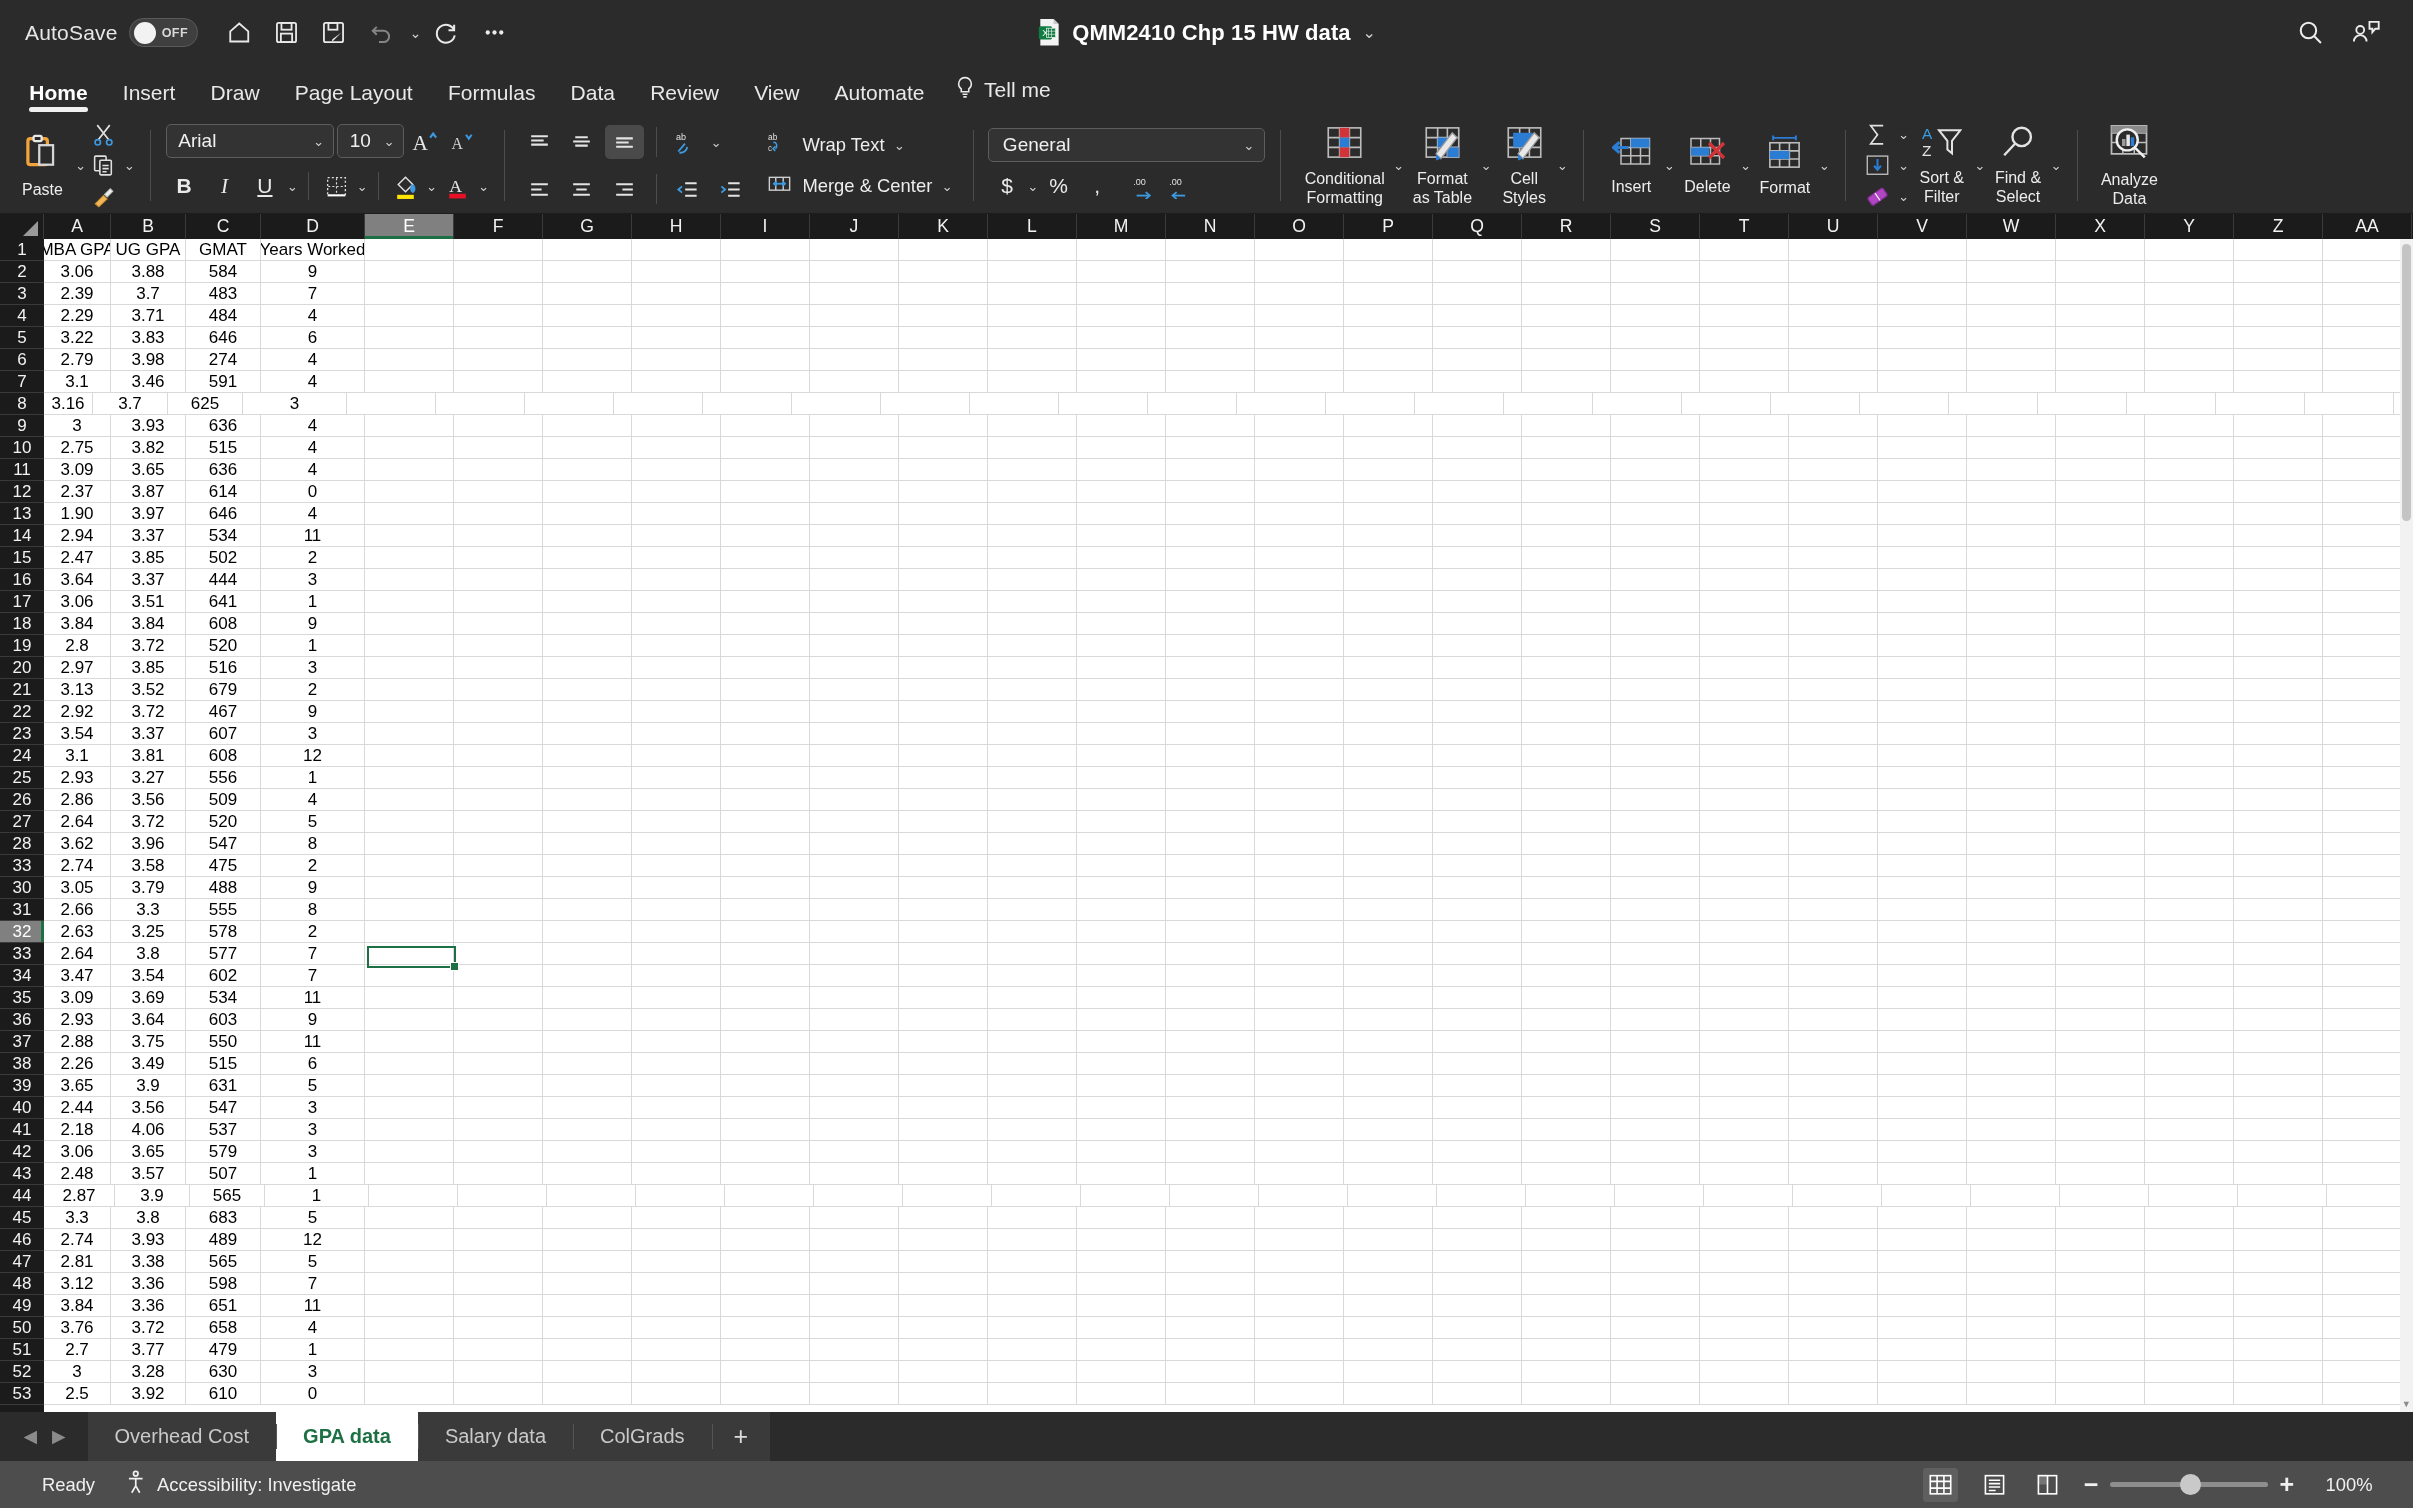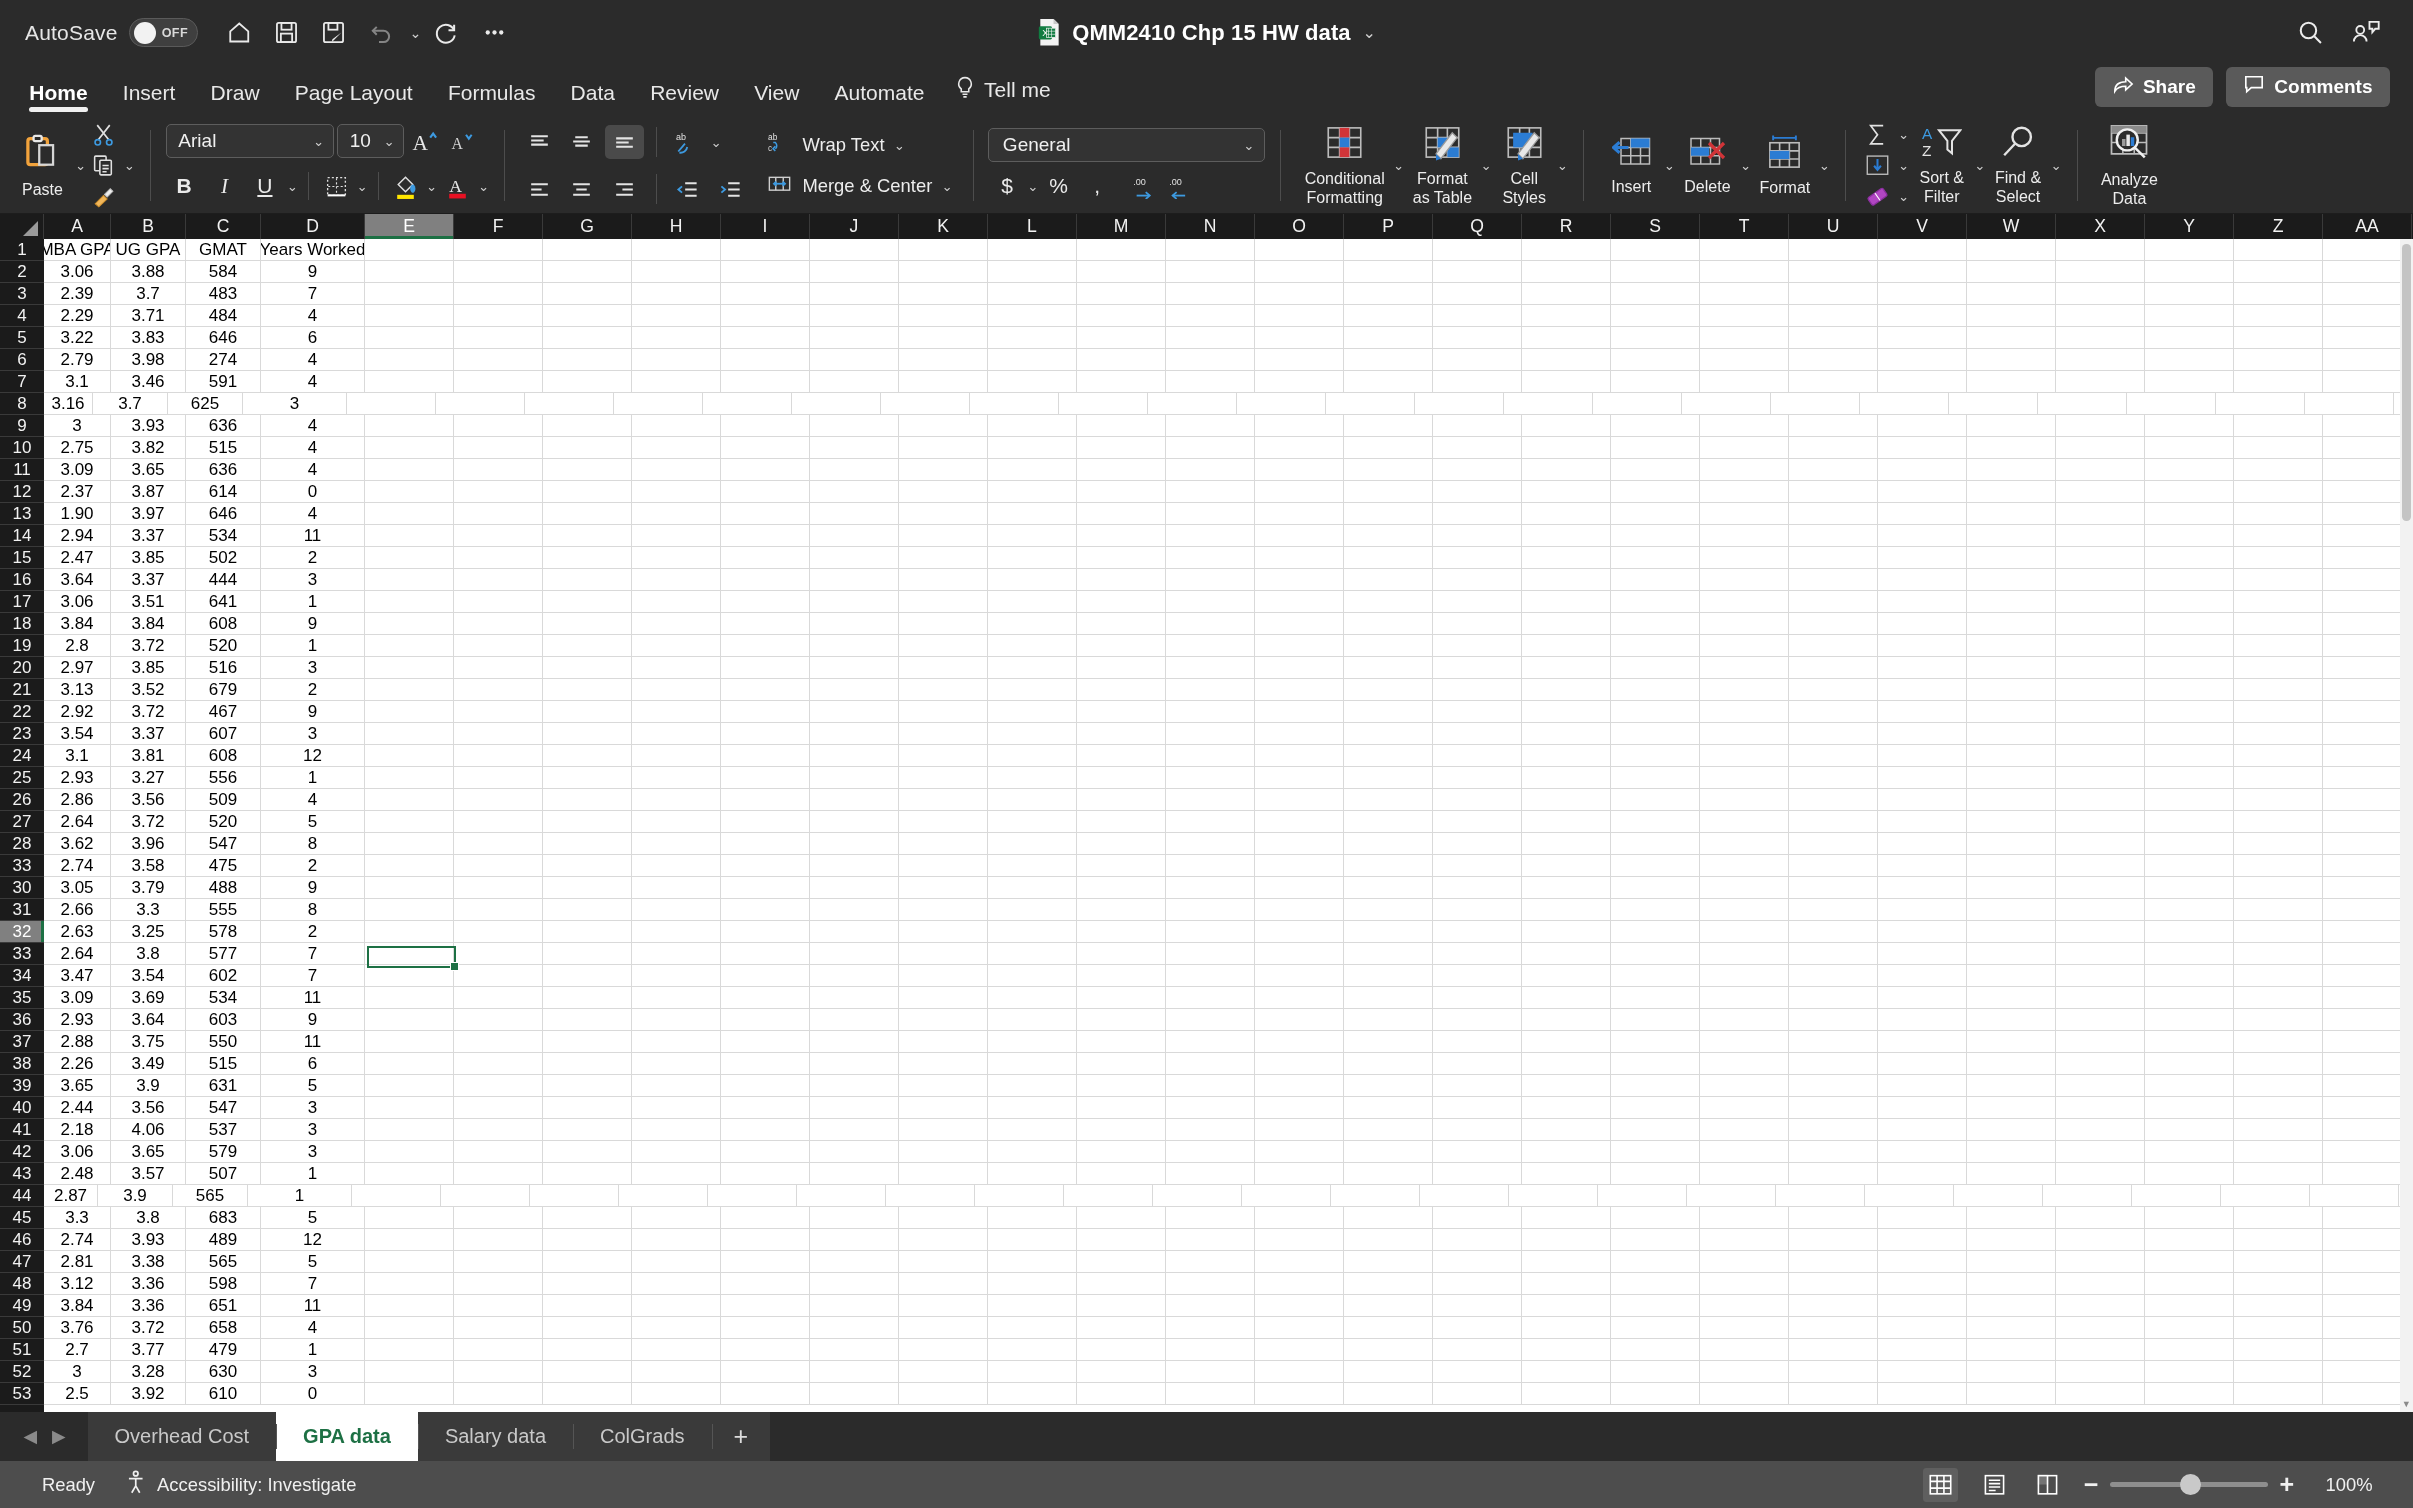--- a/index.html
+++ b/index.html
@@ -272,38 +272,20 @@
     <div class="rtab">View</div>
     <div class="rtab">Automate</div>
     <div class="tellme">
       <span>
         <svg width="22" height="25" viewBox="0 0 20 24" fill="none" stroke="#e8e8e8" stroke-width="1.5">
             <path d="M10 2.5 a6 6 0 0 1 3.6 10.8 V16 H6.4 v-2.7 A6 6 0 0 1 10 2.5 Z"></path>
             <path d="M7.6 18.5 h4.8 M8.4 21 h3.2"></path>
           </svg>
       </span>
       <span>Tell me</span>
-    </div>
-    <div class="tabs-right">
-      <div class="pillbtn">
-        <span>
-          <svg width="22" height="20" viewBox="0 0 24 22" fill="none" stroke="#ffffff" stroke-width="1.8">
-              <path d="M3 19 C3 11 9 8.5 15 8.5 V4.5 L22 11 L15 17.5 V13.5 C10 13.5 5.5 15 3 19 Z"></path>
-            </svg>
-        </span>
-        <span>Share</span>
-      </div>
-      <div class="pillbtn">
-        <span>
-          <svg width="22" height="20" viewBox="0 0 24 22" fill="none" stroke="#ffffff" stroke-width="1.8">
-              <path d="M3 3 h18 v12 H9 l-5 4.5 V15 H3 Z"></path>
-            </svg>
-        </span>
-        <span>Comments</span>
-      </div>
     </div>
   </div>
 
   <div class="ribbon">
 
     <div class="rgroup">
       <div class="bigbtn">
         <span>
           <svg width="39" height="39" viewBox="0 0 24 24" fill="none">
               <rect x="3" y="3.5" width="12" height="16" rx="1.5" stroke="#f2a33c" stroke-width="2"></rect>
@@ -2025,21 +2007,21 @@
             <div class="gcell num" style="width: 89px;"></div>
             <div class="gcell num" style="width: 89px;"></div>
             <div class="gcell num" style="width: 89px;"></div>
             <div class="gcell num" style="width: 89px;"></div>
             <div class="gcell num" style="width: 89px;"></div>
             <div class="gcell num" style="width: 89px;"></div>
             <div class="gcell num" style="width: 89px;"></div>
             <div class="gcell num" style="width: 89px;"></div>
           </div>
           <div class="grow">
-            <div class="gcell num" style="width: 54px;">2.87</div>
+            <div class="gcell num" style="width: 71px;">2.87</div>
             <div class="gcell num" style="width: 75px;">3.9</div>
             <div class="gcell num" style="width: 75px;">565</div>
             <div class="gcell num" style="width: 104px;">1</div>
             <div class="gcell num" style="width: 89px;"></div>
             <div class="gcell num" style="width: 89px;"></div>
             <div class="gcell num" style="width: 89px;"></div>
             <div class="gcell num" style="width: 89px;"></div>
             <div class="gcell num" style="width: 89px;"></div>
             <div class="gcell num" style="width: 89px;"></div>
             <div class="gcell num" style="width: 89px;"></div>

